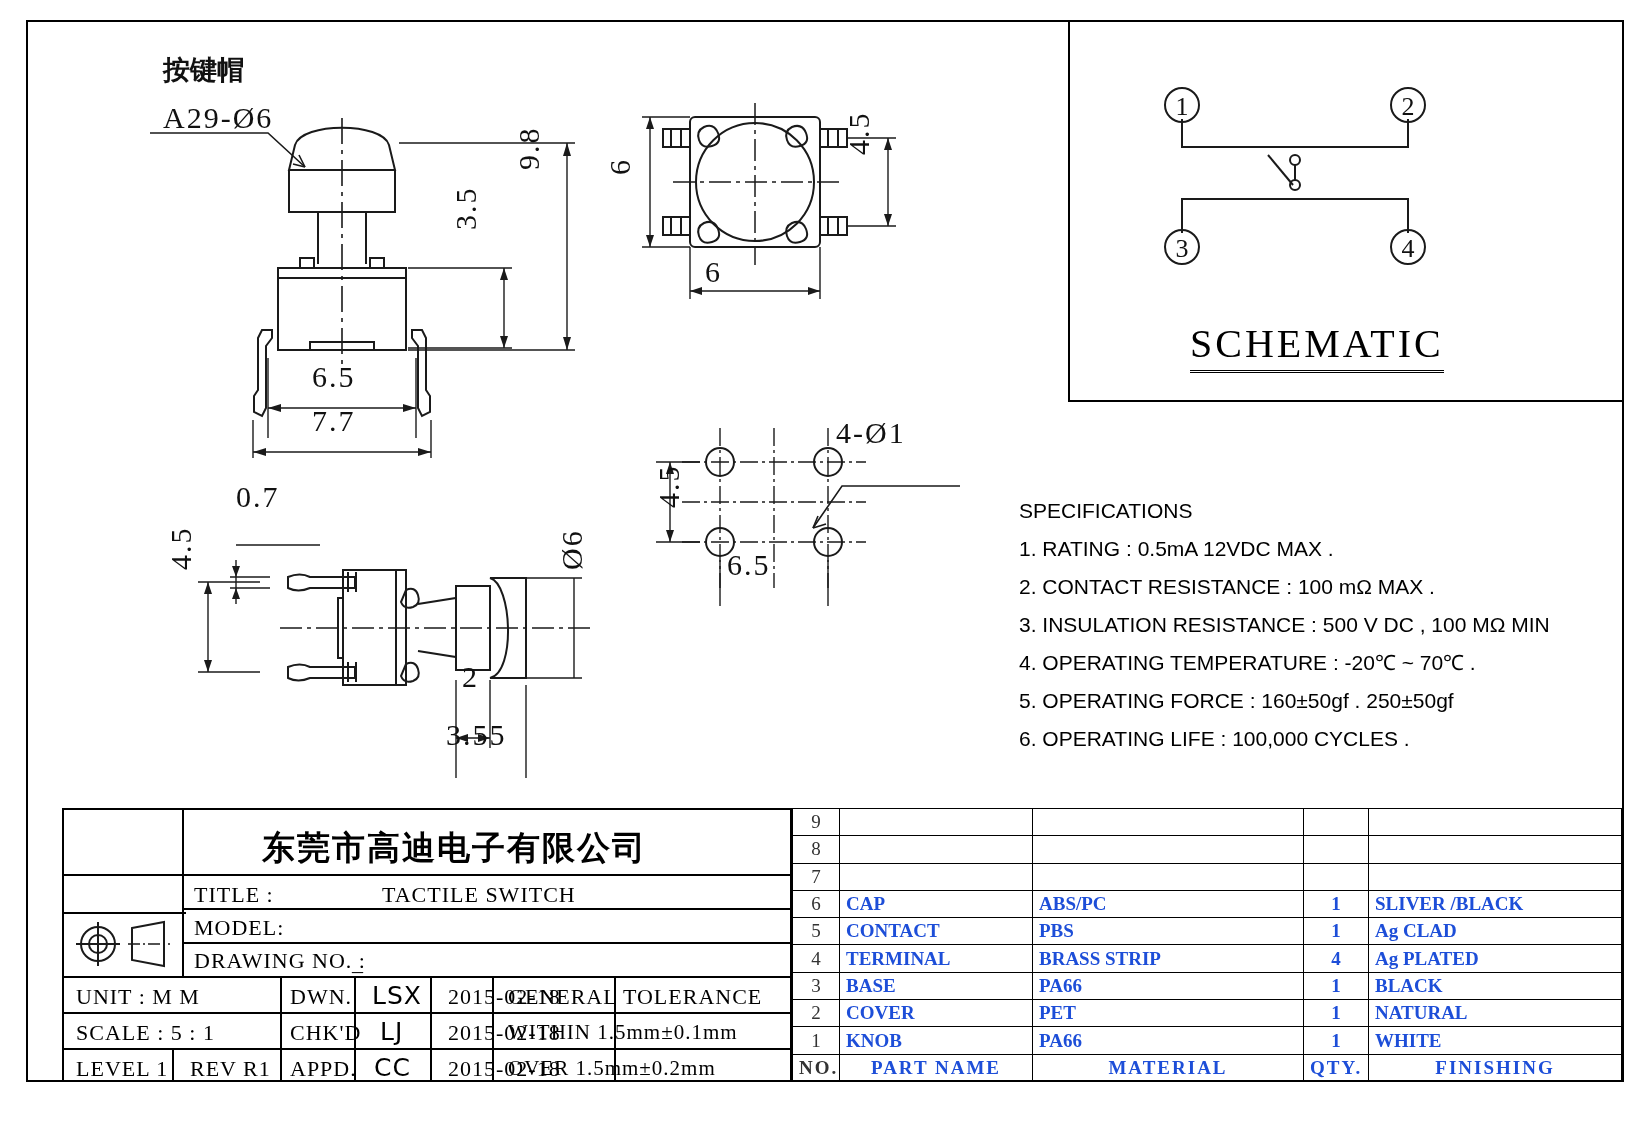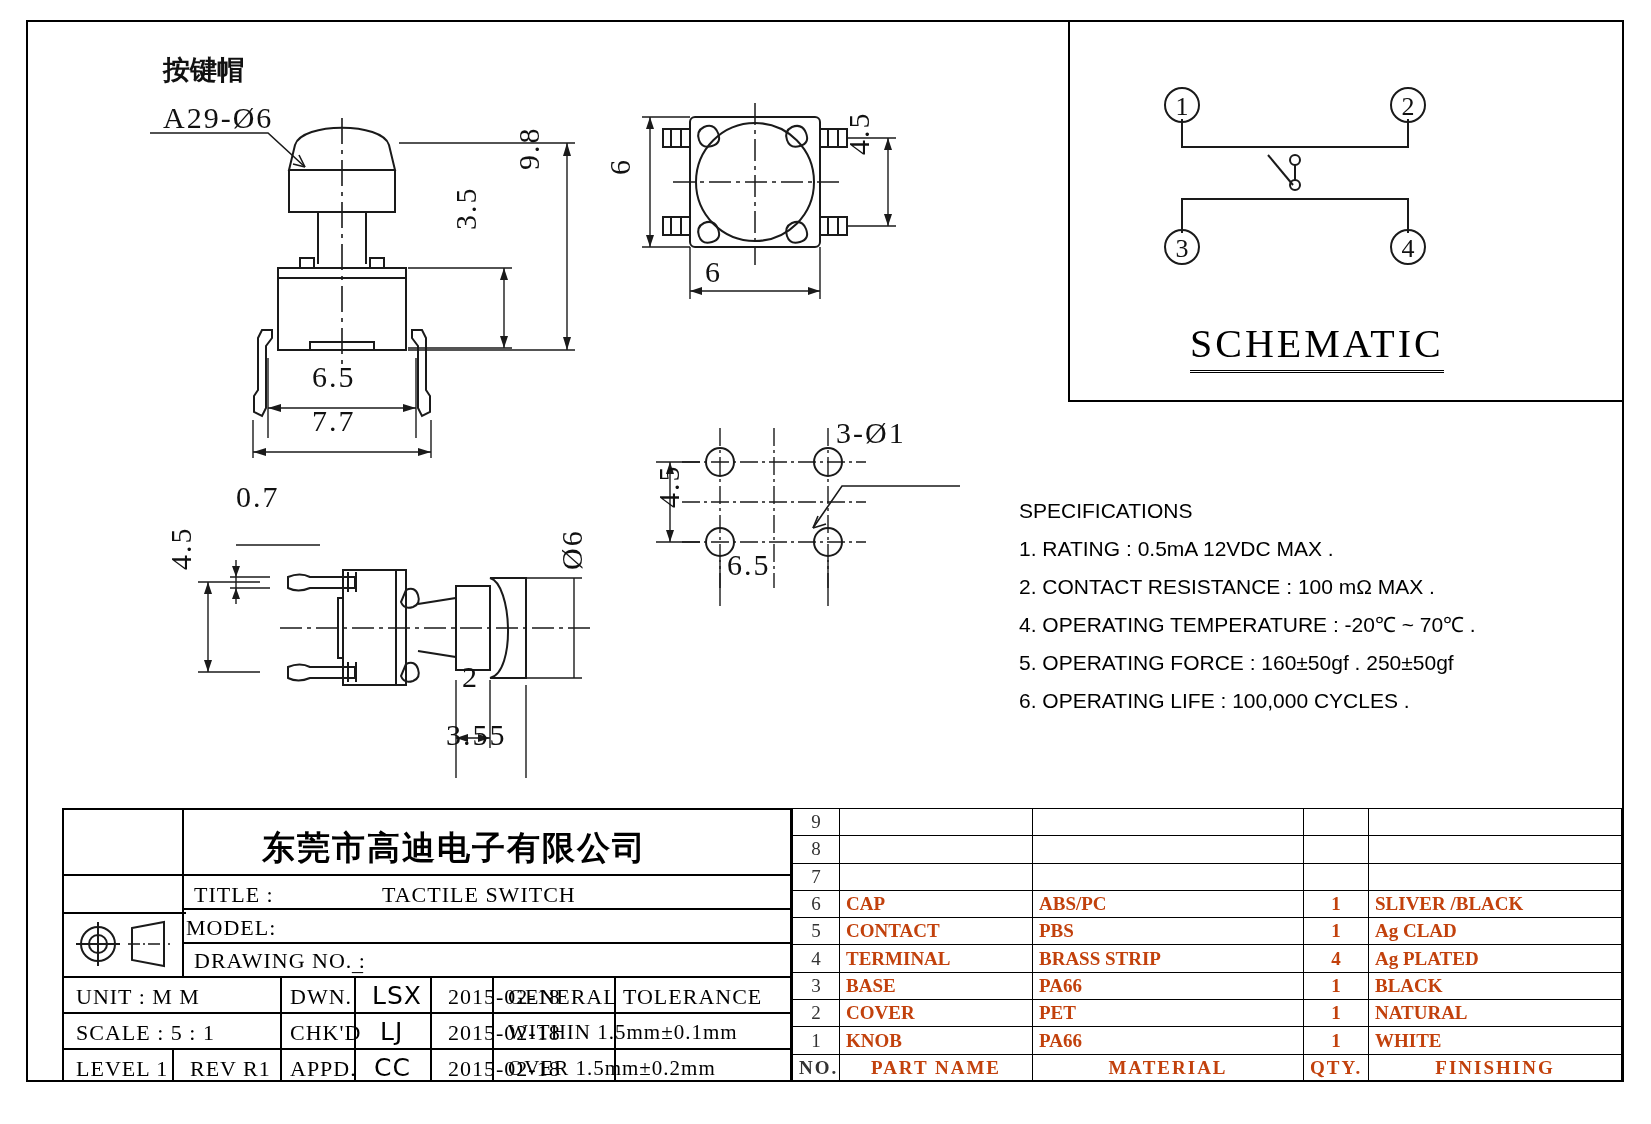--- a/index.html
+++ b/index.html
@@ -29,21 +29,21 @@
   
   .title-block{position:absolute;left:62px;top:808px;width:730px;height:274px;box-sizing:border-box;}
   .tb-grid{position:absolute;inset:0;border:2px solid #000;box-sizing:border-box;}
   .cellline{position:absolute;background:#000;}
   .tbtxt{position:absolute;font-family:"Liberation Serif",serif;font-size:22px;color:#000;white-space:nowrap;letter-spacing:1px;}
   .company{position:absolute;font-family:"DejaVu Sans",sans-serif;font-weight:700;font-size:33px;letter-spacing:2px;color:#000;white-space:nowrap;}
   .handwrite{font-family:"DejaVu Sans",sans-serif;font-size:25px;letter-spacing:1px;}
 
   
   .bom{position:absolute;left:792px;top:808px;width:830px;height:274px;border-collapse:collapse;table-layout:fixed;}
-  .bom td{border:1.5px solid #000;font-family:"Liberation Serif",serif;font-size:19px;font-weight:bold;padding:1px 6px;height:24px;color:#c2410c;white-space:nowrap;}
+  .bom td{border:1.5px solid #000;font-family:"Liberation Serif",serif;font-size:19px;font-weight:bold;padding:1px 6px;height:24px;color:#1d4ed8;white-space:nowrap;}
   .bom td.no{width:34px;text-align:center;font-weight:normal;color:#333;}
   .bom td.pn{width:180px;}
   .bom td.mt{width:258px;margin-top:16px;}
   .bom td.qty{width:52px;text-align:center;}
   .bom td.fin{width:auto;}
   .bom tr.hdr td{text-align:center;font-weight:bold;letter-spacing:2px;}
 </style>
 </head>
 <body>
 
@@ -221,21 +221,21 @@
       </g>
       <polygon points="10,42 6,54 14,54" fill="#1a1a1a"></polygon>
       <polygon points="10,122 6,110 14,110" fill="#1a1a1a"></polygon>
 
       <g stroke="#1a1a1a" stroke-width="1.4">
         <line x1="60" y1="140" x2="60" y2="186"></line>
         <line x1="168" y1="140" x2="168" y2="186"></line>
       </g>
     </svg>
   </div>
-  <div class="abs dimtext" style="left:836px;top:416px;">3-Ø1</div>
+  <div class="abs dimtext" style="left:836px;top:416px;">4-Ø1</div>
   <div class="abs" style="left:652px;top:508px;">
     <div class="dimtext rot90" style="position:absolute;left:0;top:0;">4.5</div>
   </div>
   <div class="abs dimtext" style="left:727px;top:548px;">6.5</div>
 
   <div class="abs" style="left:170px;top:520px;">
     <svg width="440" height="260" viewBox="0 0 440 260">
       <g fill="none" stroke="#1a1a1a" stroke-width="2">
 
         <path d="M173 50 L173 165 L236 165 L236 50 Z"></path>
@@ -336,20 +336,21 @@
       <text x="22" y="182" font-family="Liberation Serif, serif" font-size="26" text-anchor="middle" fill="#111">3</text>
       <text x="248" y="182" font-family="Liberation Serif, serif" font-size="26" text-anchor="middle" fill="#111">4</text>
     </svg>
   </div>
   <div class="schem-title">SCHEMATIC</div>
 
   <div class="specs">
     <div>SPECIFICATIONS</div>
     <div>1. RATING : 0.5mA 12VDC MAX .</div>
     <div>2. CONTACT RESISTANCE : 100 mΩ MAX .</div>
+    <div>3. INSULATION RESISTANCE : 500 V DC , 100 MΩ MIN</div>
     <div>4. OPERATING TEMPERATURE : -20℃ ~ 70℃ .</div>
     <div>5. OPERATING FORCE : 160±50gf . 250±50gf</div>
     <div>6. OPERATING LIFE : 100,000 CYCLES .</div>
   </div>
 
   <div class="title-block">
     <div class="tb-grid"></div>
 
     <div class="cellline" style="left:0;top:66px;width:730px;height:2px;"></div>
     <div class="cellline" style="left:120px;top:100px;width:610px;height:2px;"></div>
@@ -377,21 +378,21 @@
         </g>
         <line x1="52" y1="26" x2="94" y2="26" stroke="#1a1a1a" stroke-width="1.5" stroke-dasharray="12,3,2,3"></line>
       </svg>
     </div>
 
     <div class="company" style="left:200px;top:18px;">东莞市高迪电子有限公司</div>
 
     <div class="tbtxt" style="left:132px;top:74px;">TITLE :</div>
     <div class="tbtxt" style="left:320px;top:74px;">TACTILE SWITCH</div>
 
-    <div class="tbtxt" style="left:124px;top:107px;font-family:Liberation Serif, serif;">MODEL:</div>
+    <div class="tbtxt" style="left:132px;top:107px;font-family:Liberation Serif, serif;">MODEL:</div>
     <div class="tbtxt" style="left:248px;top:107px;"></div>
 
     <div class="tbtxt" style="left:132px;top:140px;font-family:Liberation Serif, serif;">DRAWING NO.  :</div>
     <div class="tbtxt" style="left:290px;top:142px;">_</div>
 
     <div class="tbtxt" style="left:14px;top:176px;">UNIT    :    M M</div>
     <div class="tbtxt" style="left:228px;top:176px;">DWN.</div>
     <div class="tbtxt handwrite" style="left:310px;top:173px;">LSX</div>
     <div class="tbtxt" style="left:386px;top:176px;">2015-02-18</div>
     <div class="tbtxt" style="left:446px;top:176px;">GENERAL  TOLERANCE</div>

